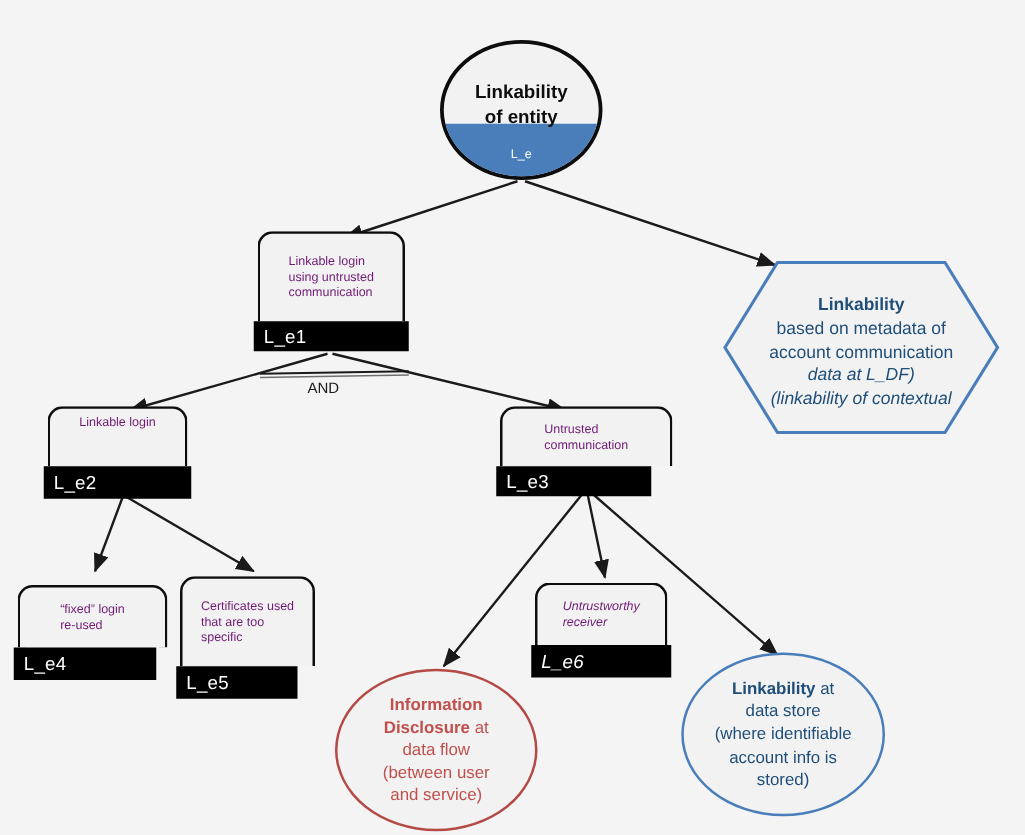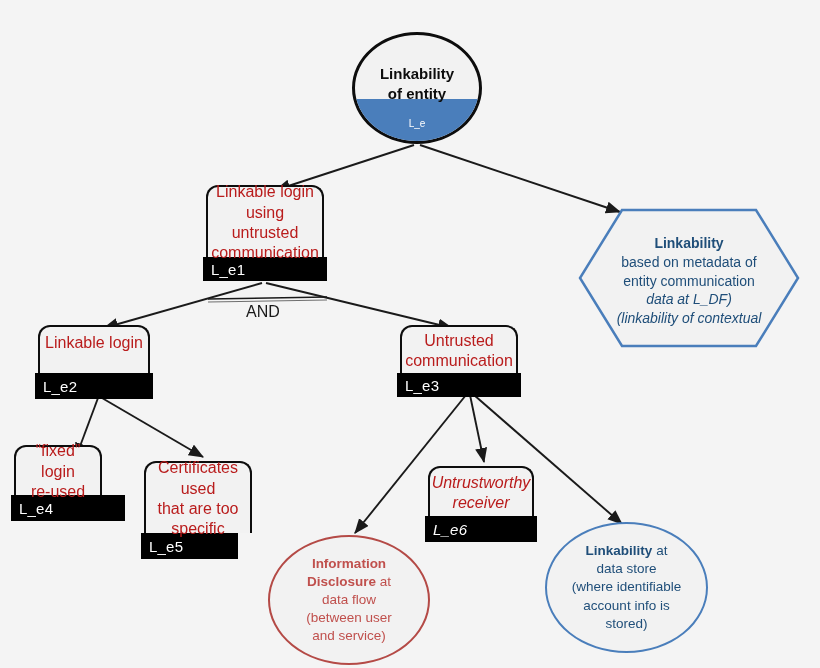--- a/index.html
+++ b/index.html
@@ -29,23 +29,22 @@
     box-sizing: border-box;
   }
   .node .body {
     box-sizing: border-box;
     border: 2.5px solid #0d0d0d;
     border-radius: 12px 12px 3px 3px;
     background: #f2f2f2;
     display: flex;
     align-items: center;
     justify-content: center;
-    text-align: center;
-    color: #b91c1c;
-    font-size: 16px;
+    color: #701a75;
+    font-size: 10px;
     line-height: 1.28;
     padding: 3px 5px 1px 5px;
   }
   .node .tag {
     box-sizing: border-box;
     background: #000000;
     color: #ffffff;
     font-size: 15px;
     line-height: 1;
     display: flex;
@@ -137,21 +136,21 @@
     width: 163px; height: 131px;
     border: 2.5px solid #4a7ebb;
     color: #1f4e79;
   }
   .ellipse-node b { font-weight: bold; }
 
   
   #and-label {
     position: absolute;
     left: 246px; top: 303px;
-    font-size: 16px;
+    font-size: 12px;
     color: #1a1a1a;
   }
 </style>
 </head>
 <body>
 
 <div id="canvas">
 
   <svg class="edges" viewBox="0 0 820 668">
     <defs>
@@ -193,21 +192,21 @@
     <div class="root-tag">L_e</div>
   </div>
 
   <div id="hex-node">
     <svg width="222" height="140">
       <polygon points="44,2 178,2 220,70 178,138 44,138 2,70" fill="#f2f2f2" stroke="#4a7ebb" stroke-width="2.5"></polygon>
     </svg>
     <div class="hex-text">
       <span class="hex-title">Linkability</span>
       <span>based on metadata of</span><br>
-      <span>entity communication</span>
+      <span>account communication</span>
       <span class="hex-italic">data at L_DF)</span>
       <span class="hex-italic">(linkability of contextual</span>
     </div>
   </div>
 
   <div class="node" id="n-le1" style="left:206px; top:185px; width:118px;">
     <div class="body" style="height:72px; border-bottom:none; border-radius:12px 12px 0 0;">
       <div>
         <span>Linkable login</span><br>
         <span>using untrusted</span><br>
@@ -219,31 +218,31 @@
 
   <div class="node" id="n-le2" style="left:38px; top:325px; width:112px;">
     <div class="body" style="height:48px; border-bottom:none; border-radius:12px 12px 0 0; align-items:flex-start; padding-top:6px;">
       <div>
         <span>Linkable login</span>
       </div>
     </div>
     <div class="tag" style="height:26px; width:118px; margin-left:-3px;">L_e2</div>
   </div>
 
-  <div class="node" id="n-le3" style="left:400px; top:325px; width:118px;border-radius:25px;">
+  <div class="node" id="n-le3" style="left:400px; top:325px; width:138px;border-radius:25px;">
     <div class="body" style="height:48px; border-bottom:none; border-radius:12px 12px 0 0;">
       <div>
         <span>Untrusted</span><br>
         <span>communication</span>
       </div>
     </div>
     <div class="tag" style="height:24px; width:124px; margin-left:-3px;">L_e3</div>
   </div>
 
-  <div class="node" id="n-le4" style="left:14px; top:445px; width:88px;">
+  <div class="node" id="n-le4" style="left:14px; top:468px; width:120px;">
     <div class="body" style="height:50px; border-bottom:none; border-radius:12px 12px 0 0;">
       <div>
         <span>“fixed” login</span><br>
         <span>re-used</span>
       </div>
     </div>
     <div class="tag" style="height:26px; width:114px; margin-left:-3px;">L_e4</div>
   </div>
 
   <div class="node" id="n-le5" style="left:144px; top:461px; width:108px;">

